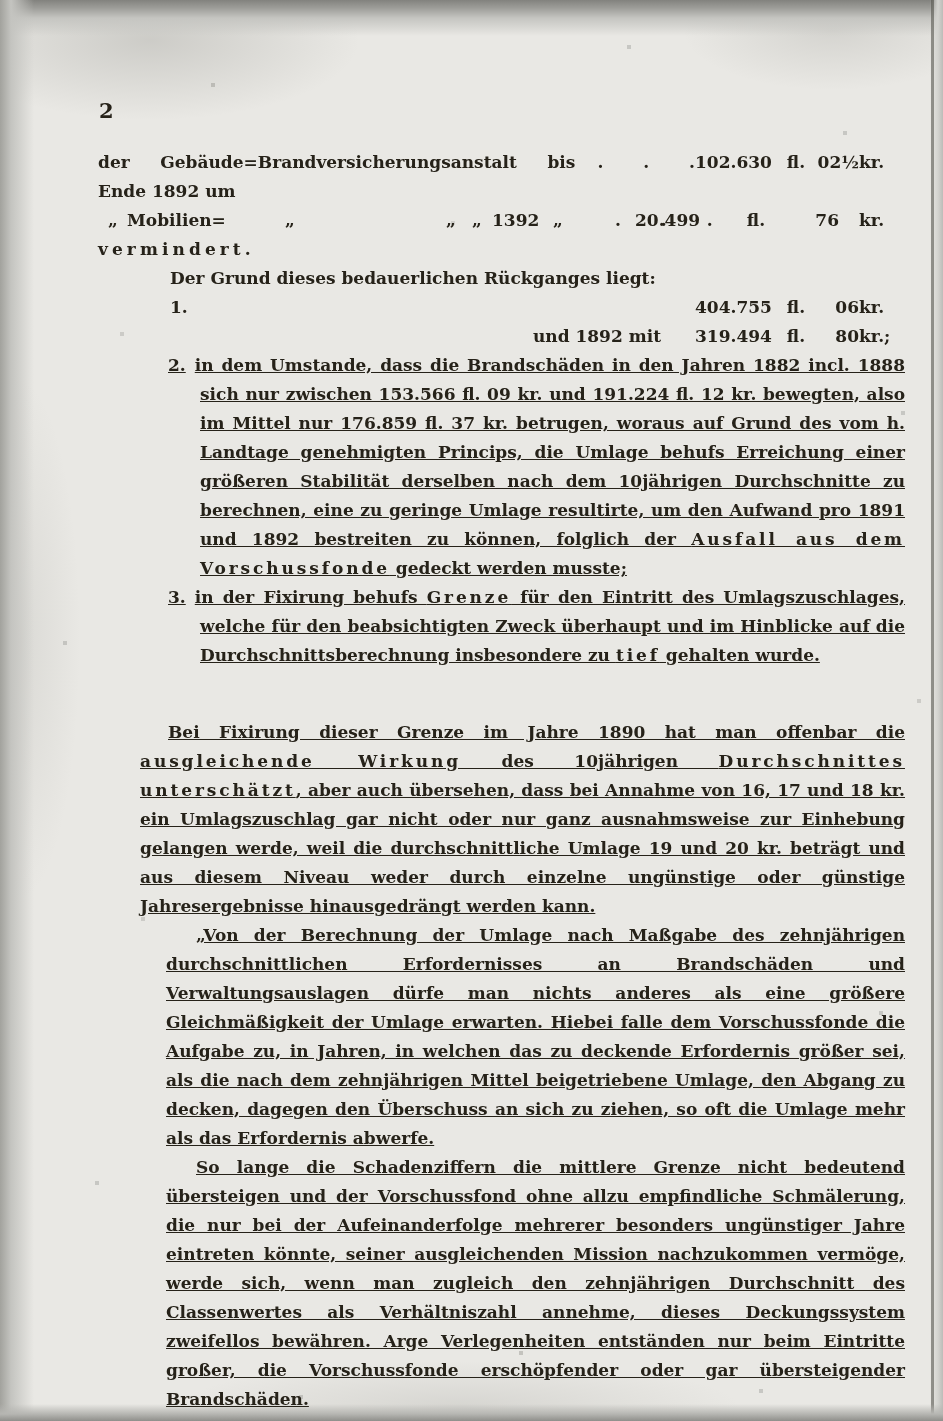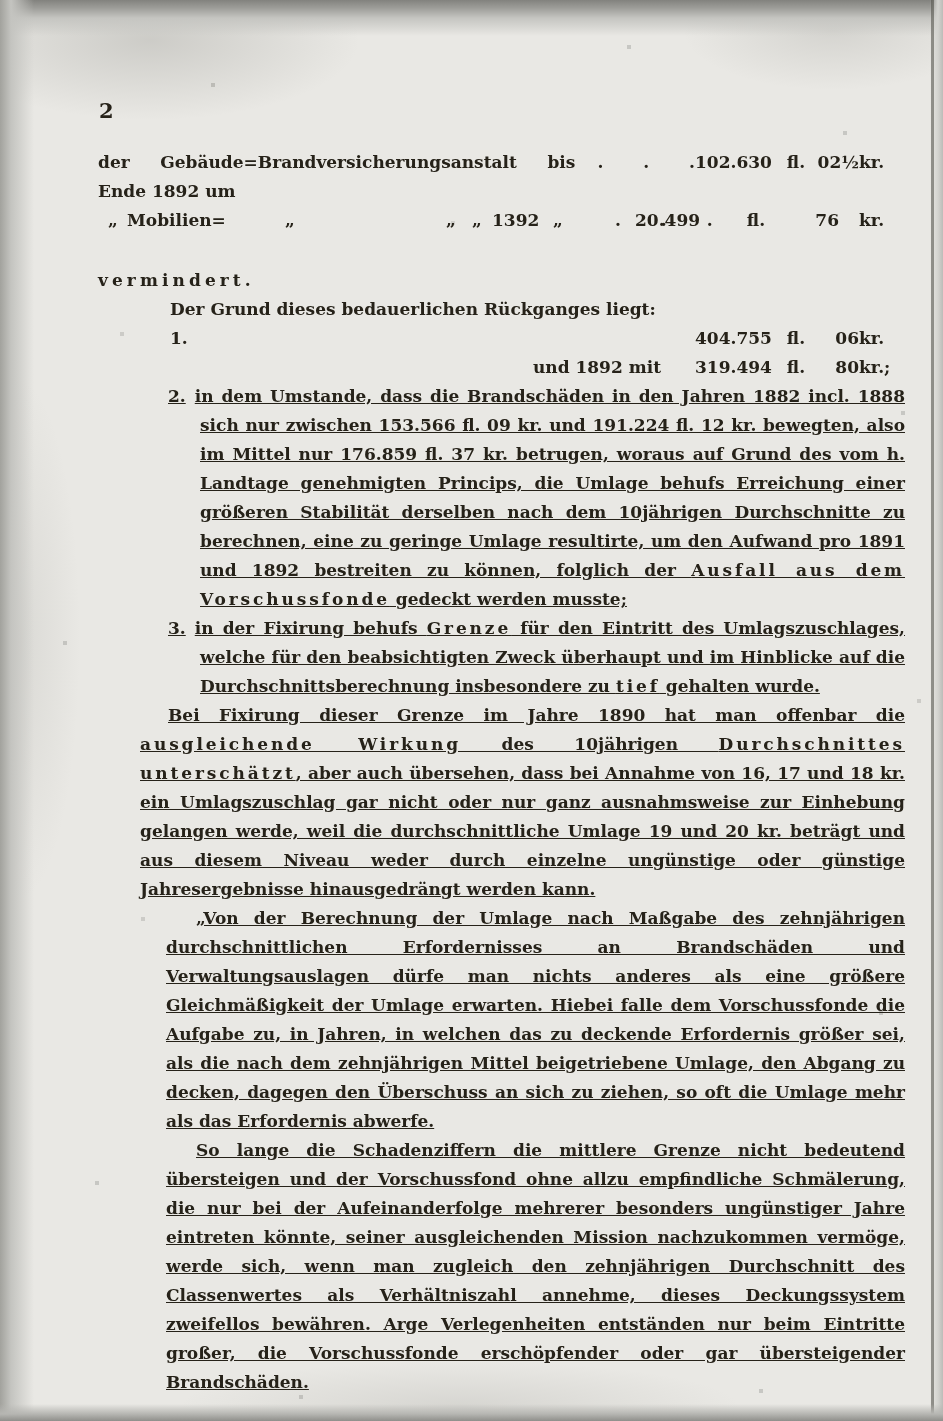--- a/index.html
+++ b/index.html
@@ -47,29 +47,29 @@
   .amt .g{width:84px;text-align:left;}
   .amt .fl{width:34px;text-align:center;}
   .amt .x{width:44px;text-align:right;padding-left:2px;}
   .amt .kr{width:34px;text-align:left;}
   .row2{position:relative;height:29px;}
   .row2 .tok{position:absolute;top:0;}
   .p1{left:10px}.p2{left:29px}.p3{left:187px}.p4{left:348px}.p5{left:374px}
   .p6{left:394px}.p7{left:455px}
   .p8{left:517px;word-spacing:34px;white-space:pre;}
   .row2 .amt{position:absolute;right:12px;top:0;margin-right:0;gap:20px;}
-  .vermindert{letter-spacing:.24em;margin-top:31px;}
+  .vermindert{letter-spacing:.24em;}
   .reason{text-indent:72px;}
   .item1-l1 .num{margin-left:72px;padding-right:10px;white-space:nowrap;}
   .item1-l1 .itext{white-space:nowrap;}
   .l2label{margin-right:34px;}
   .blk{text-align:justify;text-decoration:underline;}
   .blk-item{padding-left:102px;text-indent:-32px;}
   .blk .num{padding-right:9px;}
-  .blk-inset{margin-left:42px;text-indent:28px;}
+  .blk-inset{margin-left:42px;text-indent:28px;margin-top:48px;}
   .blk-para{text-indent:72px;}
   .blk-quote{margin-left:68px;text-indent:30px;}
   .gesperrt{letter-spacing:.17em;}
 </style>
 </head>
 <body>
 
 <div class="scan">
   <div class="stain stain1"></div>
   <div class="stain stain2"></div>

